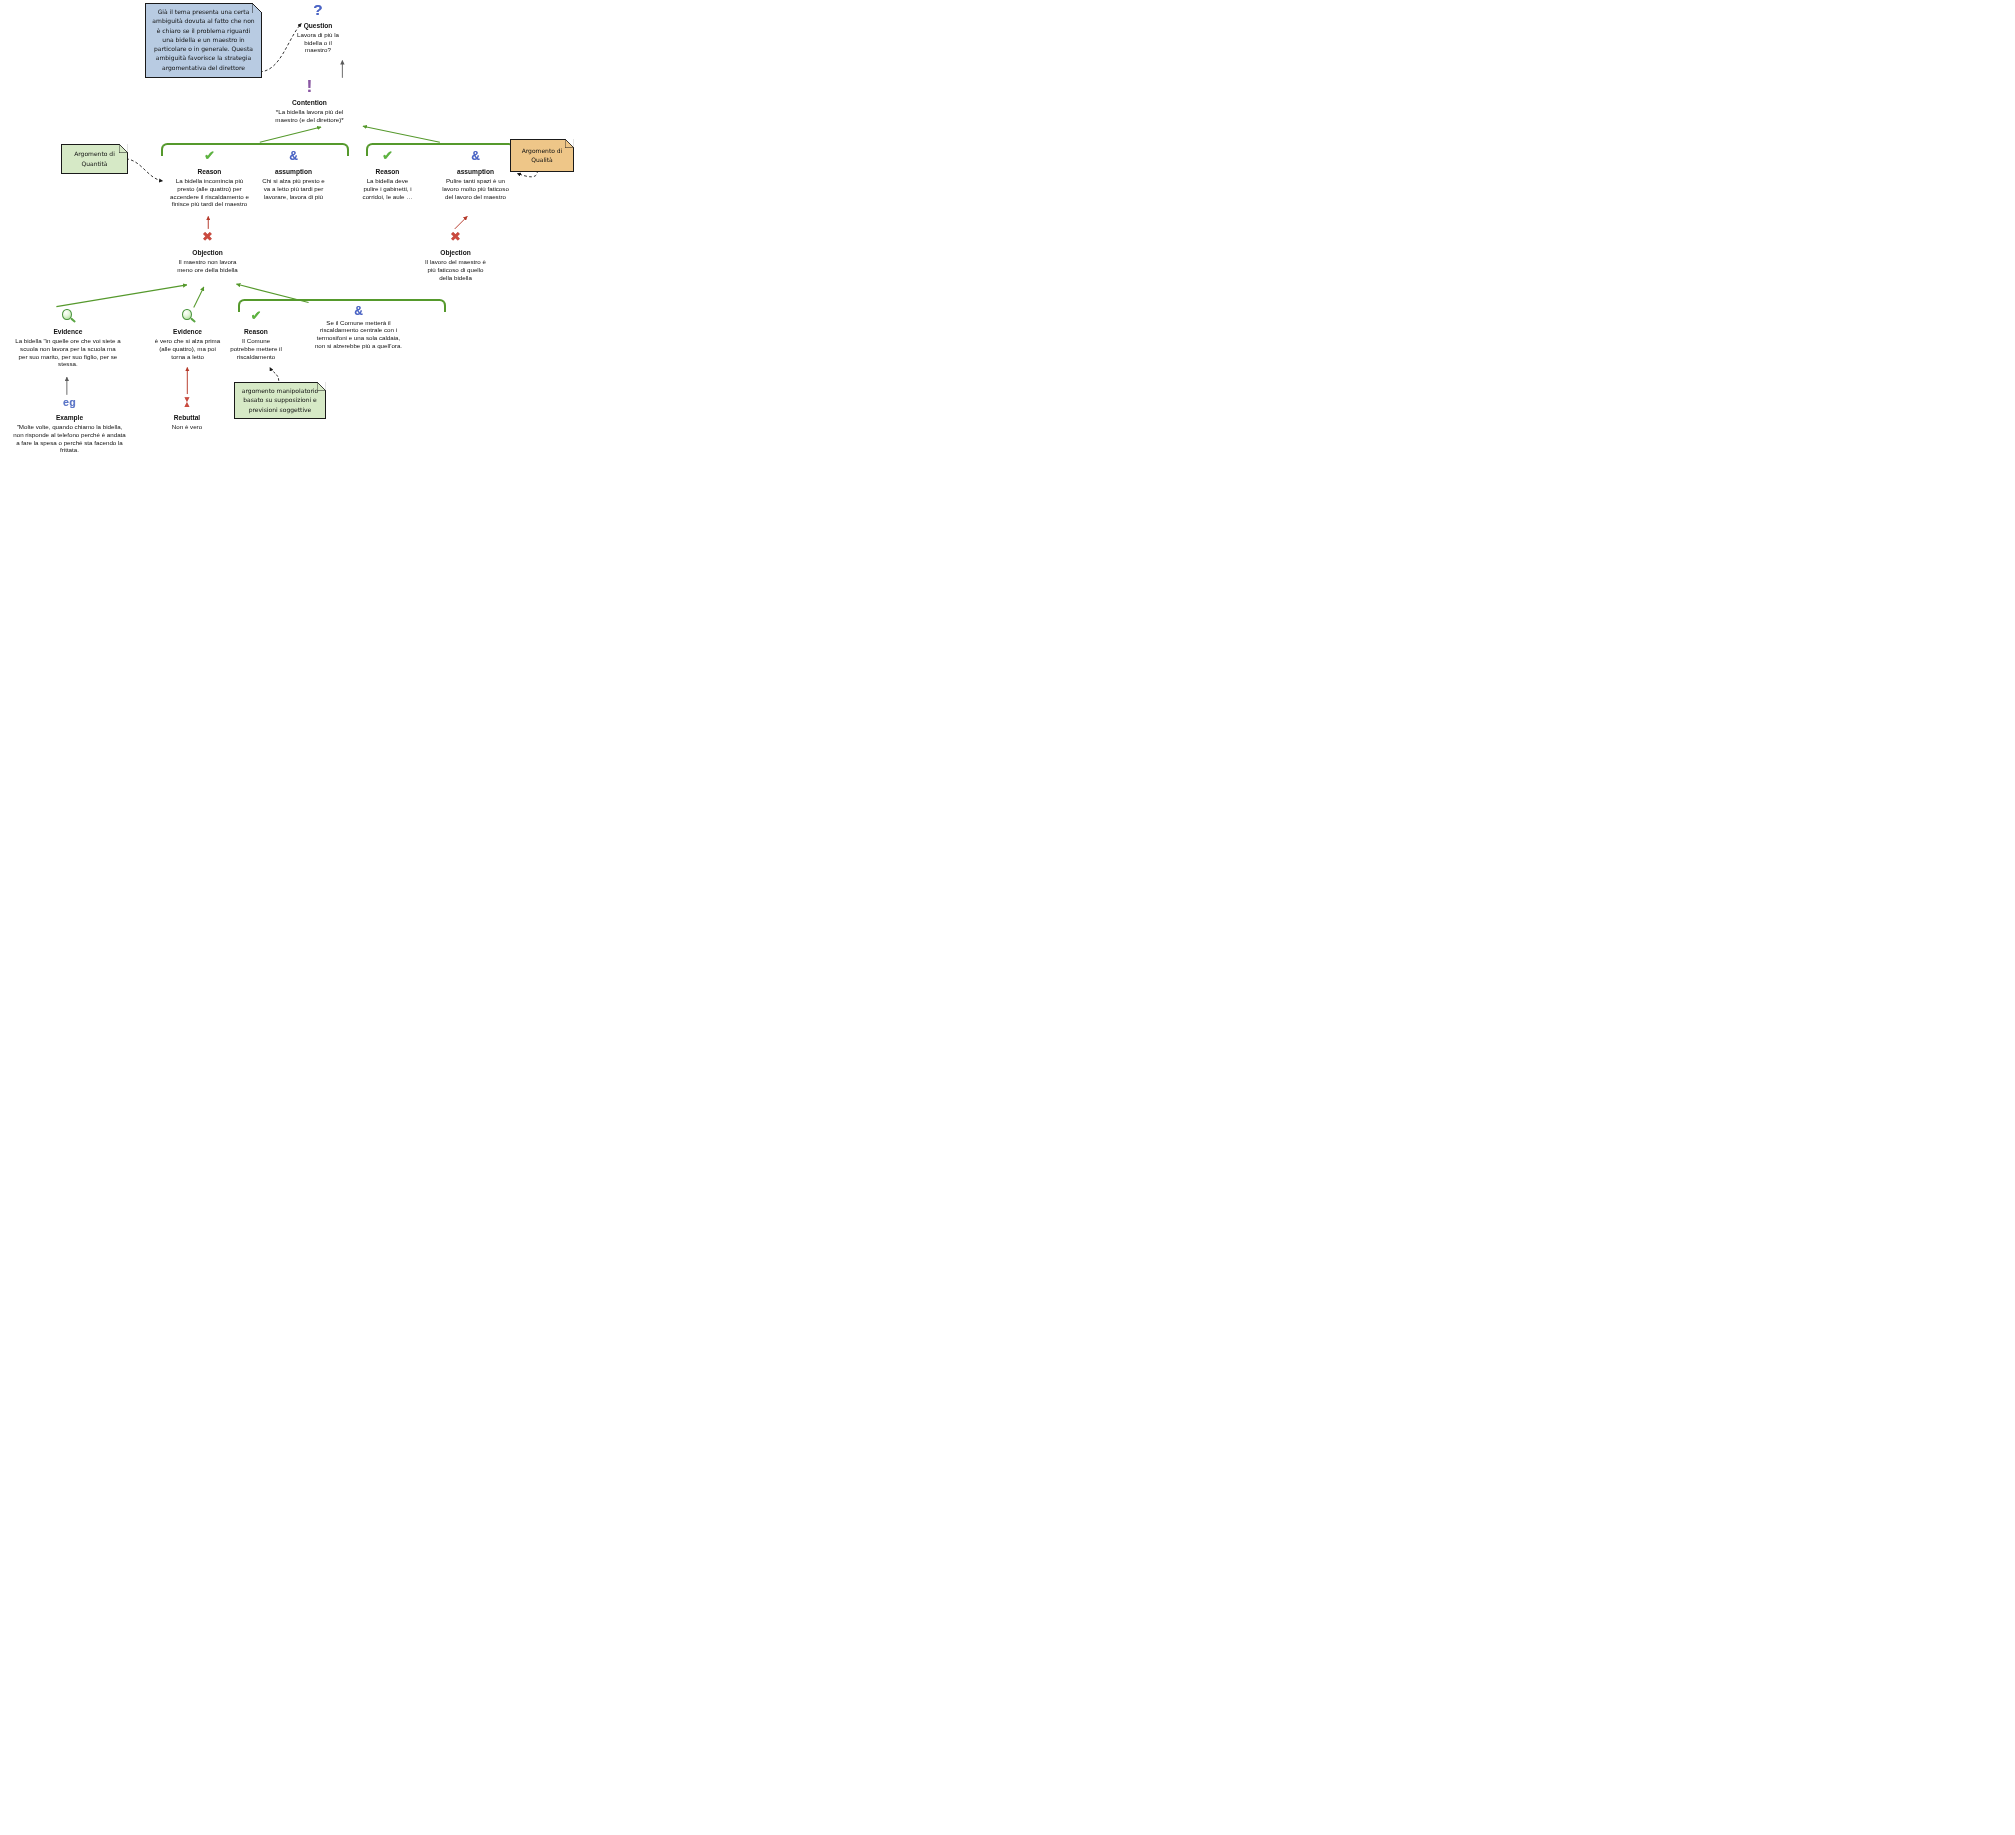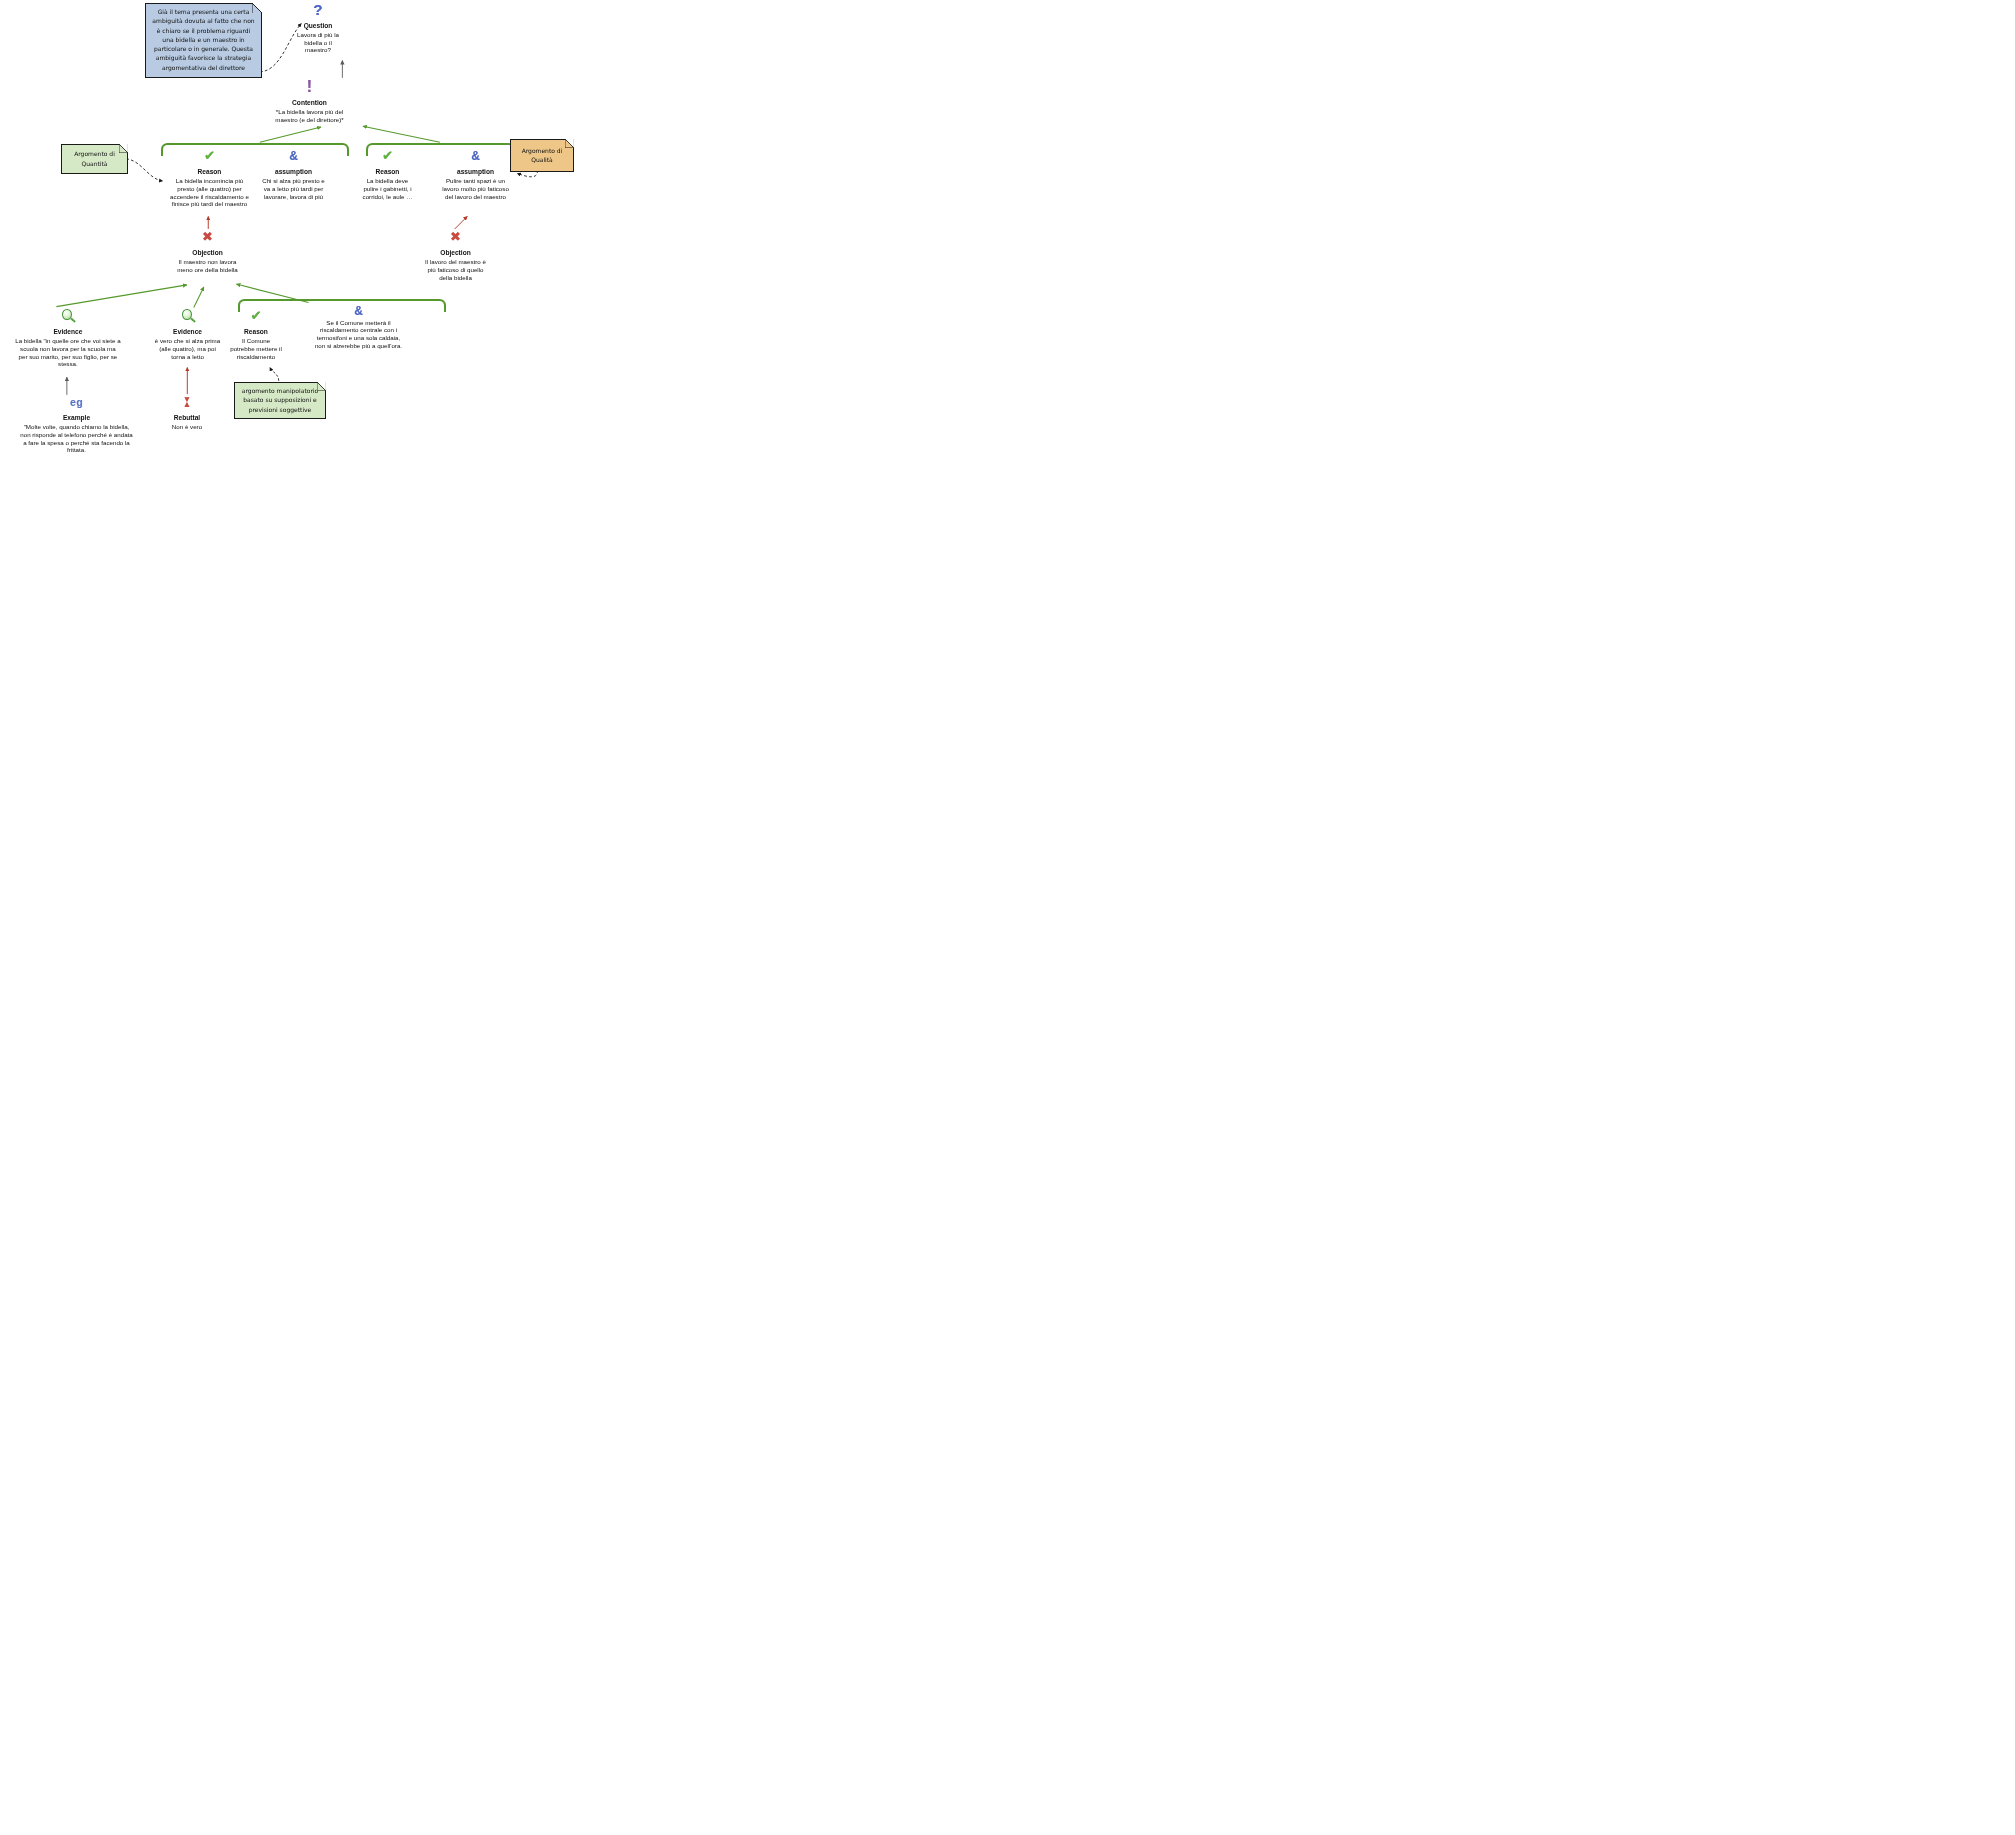--- a/index.html
+++ b/index.html
@@ -178,21 +178,21 @@
   </div>
 
   <div class="node" style="left:307px;top:304px;width:103px;">
     <span class="icon amp-icon" style="margin-bottom:0;">&amp;</span>
     <div class="ntext">Se il Comune metterà il
 riscaldamento centrale con i
 termosifoni e una sola caldaia,
 non si alzerebbe più a quell'ora.</div>
   </div>
 
-  <div class="node" style="left:10px;top:395px;width:133px;">
+  <div class="node" style="left:3px;top:395px;width:133px;">
     <span class="icon eg-icon">eg</span>
     <div class="nlabel">Example</div>
     <div class="ntext">"Molte volte, quando chiamo la bidella,
 non risponde al telefono perché è andata
 a fare la spesa o perché sta facendo la
 frittata.</div>
   </div>
 
   <div class="node" style="left:159px;top:395px;width:56px;">
     <span class="icon reb-icon">

